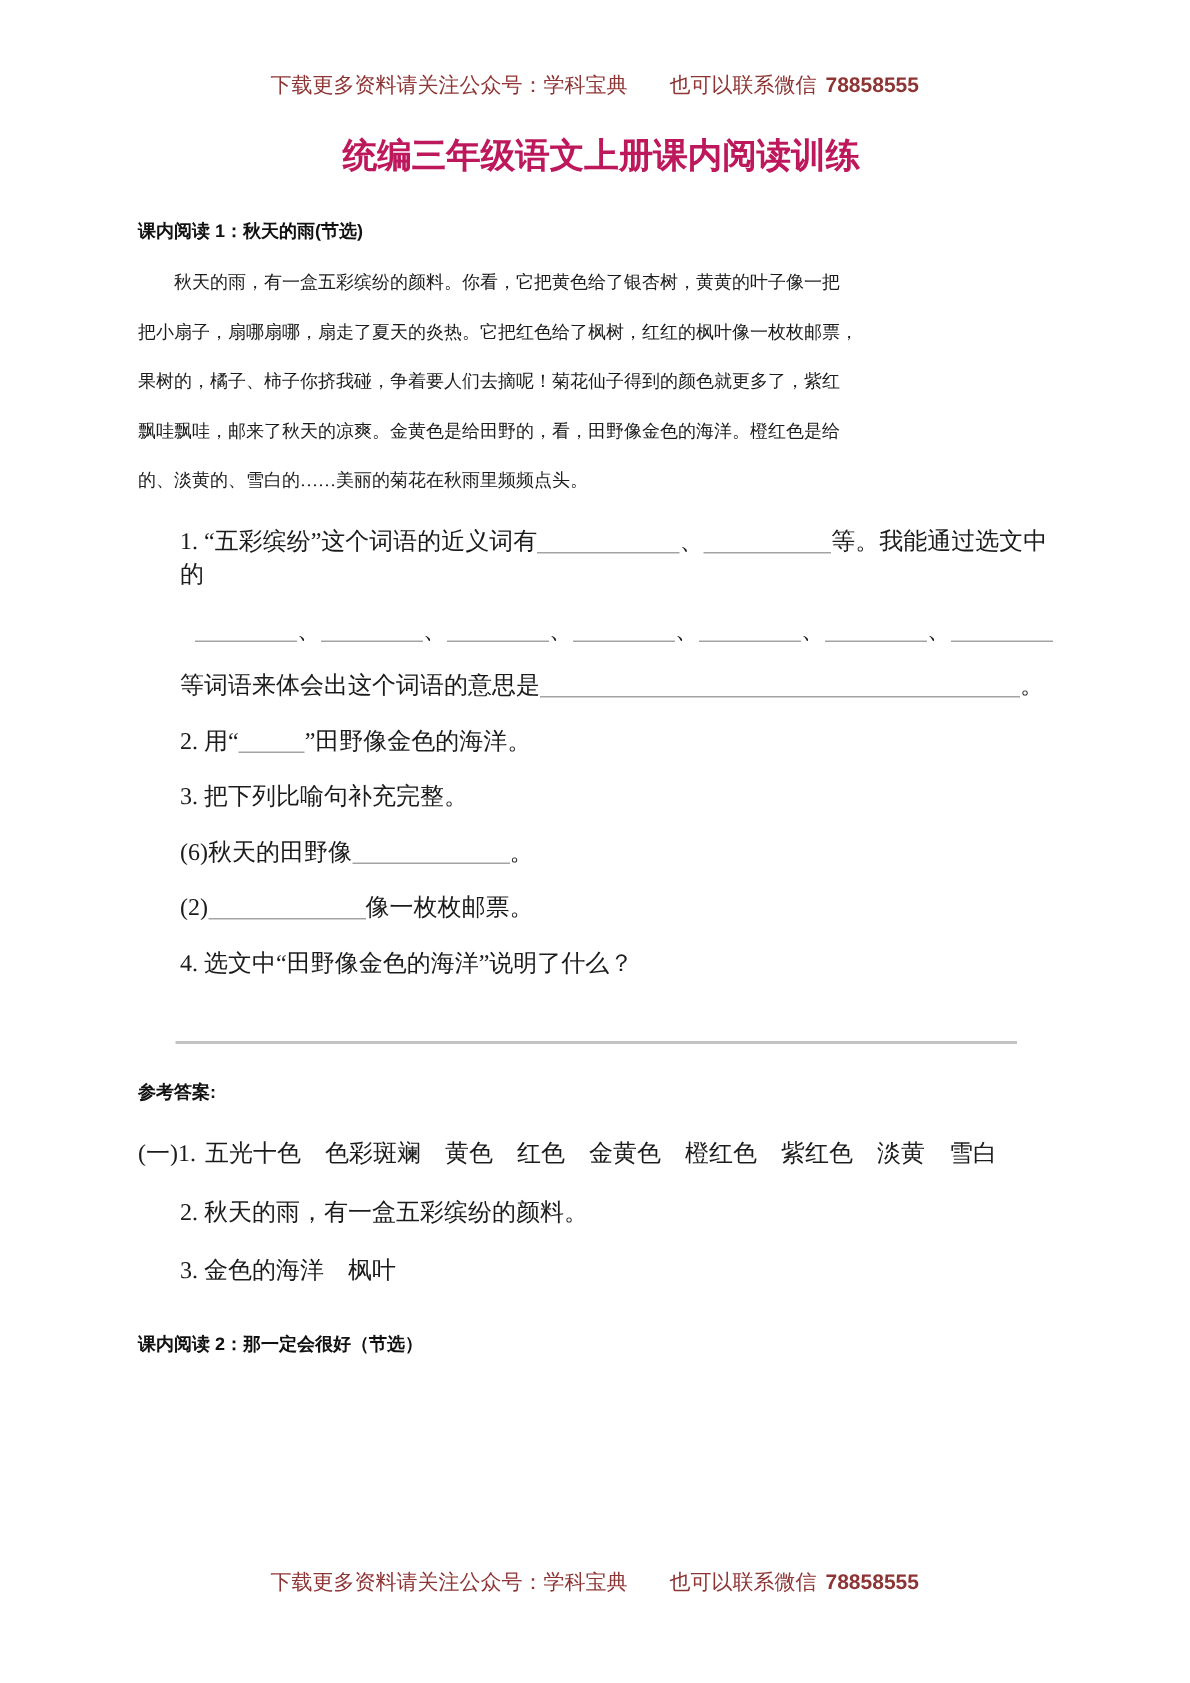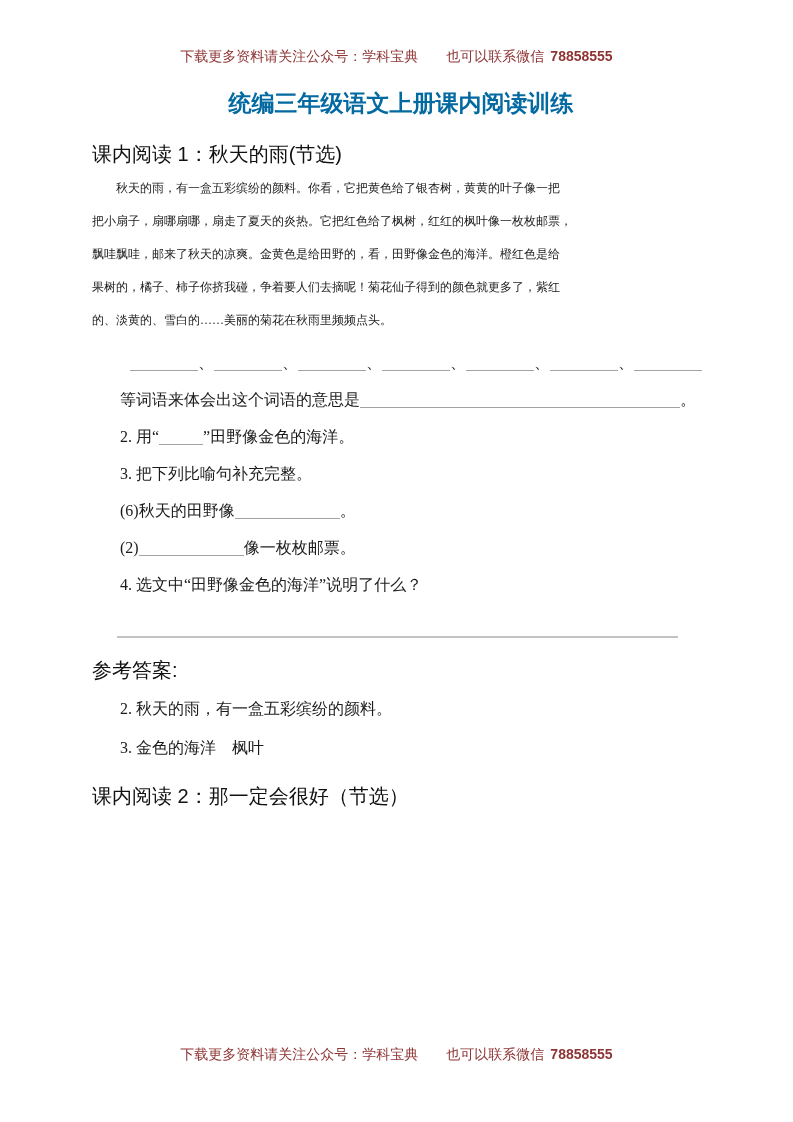--- a/index.html
+++ b/index.html
@@ -30,27 +30,27 @@
     margin-left:6px;
     font-size:14px;
   }
   .doc-title{
     margin:0;
     text-align:center;
     font-family:"Liberation Sans","DejaVu Sans",sans-serif;
     font-weight:bold;
     font-size:23px;
     line-height:30px;
-    color:#0369a1;
+    color:#be185d;
   }
   .sec-heading{
     margin:24px 0 0 0;
     font-family:"Liberation Sans","DejaVu Sans",sans-serif;
-    font-weight:normal;
-    font-size:20px;
+    font-weight:bold;
+    font-size:12px;
     line-height:24px;
     color:#111;
   }
   .sec-heading.r2{}
   .answers-heading{margin-top:20px;}
   .passage{margin-top:6px;font-size:12px;}
   .passage .pline{line-height:33px;white-space:pre-wrap;}
   .passage .pline.indent{text-indent:2em;}
   .qblock{margin-left:28px;font-size:16px;}
   .qline{margin-top:15px;line-height:22px;white-space:pre-wrap;}
@@ -83,26 +83,27 @@
 
   <div class="edge-note header"><span>下载更多资料请关注公众号：学科宝典　　也可以联系微信</span><span class="wx-number">78858555</span></div>
 
   <h1 class="doc-title">统编三年级语文上册课内阅读训练</h1>
 
   <h2 class="sec-heading">课内阅读 1：秋天的雨(节选)</h2>
 
   <div class="passage">
     <div class="pline indent">秋天的雨，有一盒五彩缤纷的颜料。你看，它把黄色给了银杏树，黄黄的叶子像一把</div>
     <div class="pline">把小扇子，扇哪扇哪，扇走了夏天的炎热。它把红色给了枫树，红红的枫叶像一枚枚邮票，</div>
+    <div class="pline">果树的，橘子、柿子你挤我碰，争着要人们去摘呢！菊花仙子得到的颜色就更多了，紫红</div>
     <div class="pline">飘哇飘哇，邮来了秋天的凉爽。金黄色是给田野的，看，田野像金色的海洋。橙红色是给</div>
-    <div class="pline">果树的，橘子、柿子你挤我碰，争着要人们去摘呢！菊花仙子得到的颜色就更多了，紫红</div>
     <div class="pline">的、淡黄的、雪白的……美丽的菊花在秋雨里频频点头。</div>
   </div>
 
   <div class="qblock">
+    <div class="qline first"><span>1. “五彩缤纷”这个词语的近义词有</span><span class="blank bw95"></span><span>、</span><span class="blank bw85"></span><span>等。我能通过选文中的</span></div>
 
     <div class="qline blanksrow"><span class="blank bw68"></span><span>、</span><span class="blank bw68"></span><span>、</span><span class="blank bw68"></span><span>、</span><span class="blank bw68"></span><span>、</span><span class="blank bw68"></span><span>、</span><span class="blank bw68"></span><span>、</span><span class="blank bw68"></span></div>
 
     <div class="qline"><span>等词语来体会出这个词语的意思是</span><span class="blank bw320"></span><span>。</span></div>
 
     <div class="qline"><span>2. 用“</span><span class="blank bw44"></span><span>”田野像金色的海洋。</span></div>
 
     <div class="qline">3. 把下列比喻句补充完整。</div>
 
     <div class="qline"><span>(6)秋天的田野像</span><span class="blank bw105"></span><span>。</span></div>
@@ -110,20 +111,21 @@
     <div class="qline"><span>(2)</span><span class="blank bw105"></span><span>像一枚枚邮票。</span></div>
 
     <div class="qline">4. 选文中“田野像金色的海洋”说明了什么？</div>
   </div>
 
   <hr class="divider">
 
   <h2 class="sec-heading answers-heading">参考答案:</h2>
 
   <div class="ansblock">
+    <div class="ansline firstline"><span class="ansprefix">(一)1.</span><span>五光十色　色彩斑斓　黄色　红色　金黄色　橙红色　紫红色　淡黄　雪白</span></div>
     <div class="ansline num">2. 秋天的雨，有一盒五彩缤纷的颜料。</div>
     <div class="ansline num">3. 金色的海洋　枫叶</div>
   </div>
 
   <h2 class="sec-heading r2">课内阅读 2：那一定会很好（节选）</h2>
 
   <div class="edge-note footer"><span>下载更多资料请关注公众号：学科宝典　　也可以联系微信</span><span class="wx-number">78858555</span></div>
 
 </div>
 

